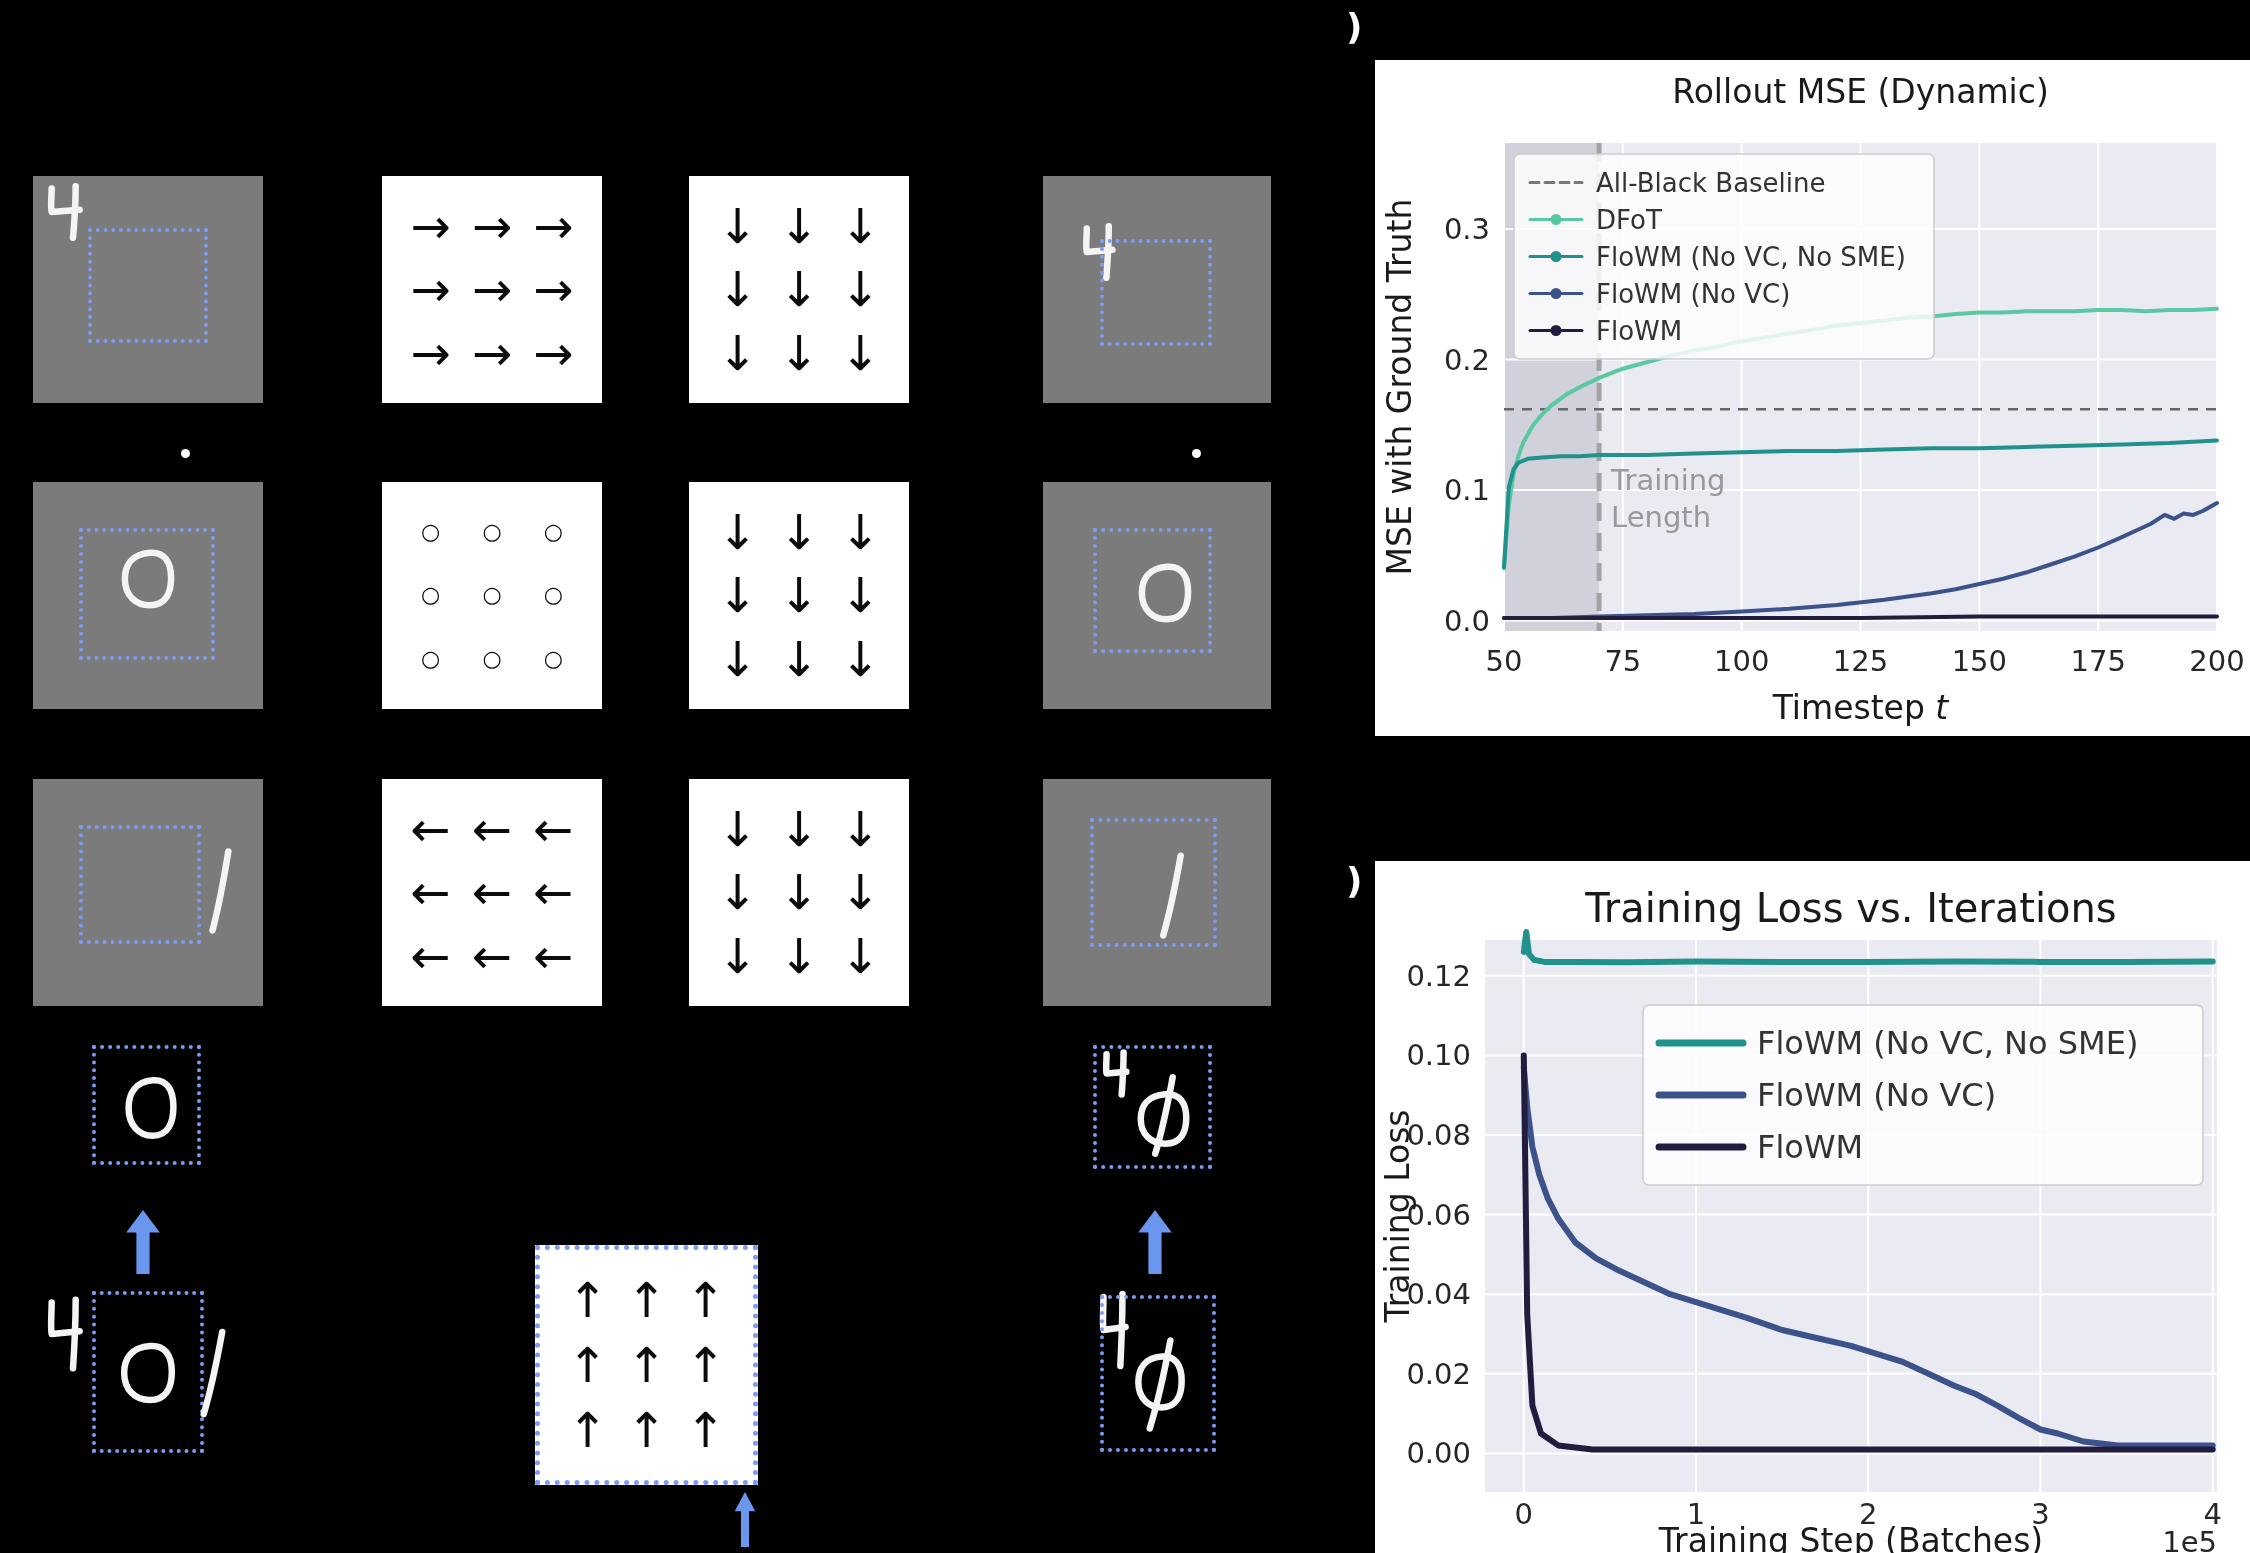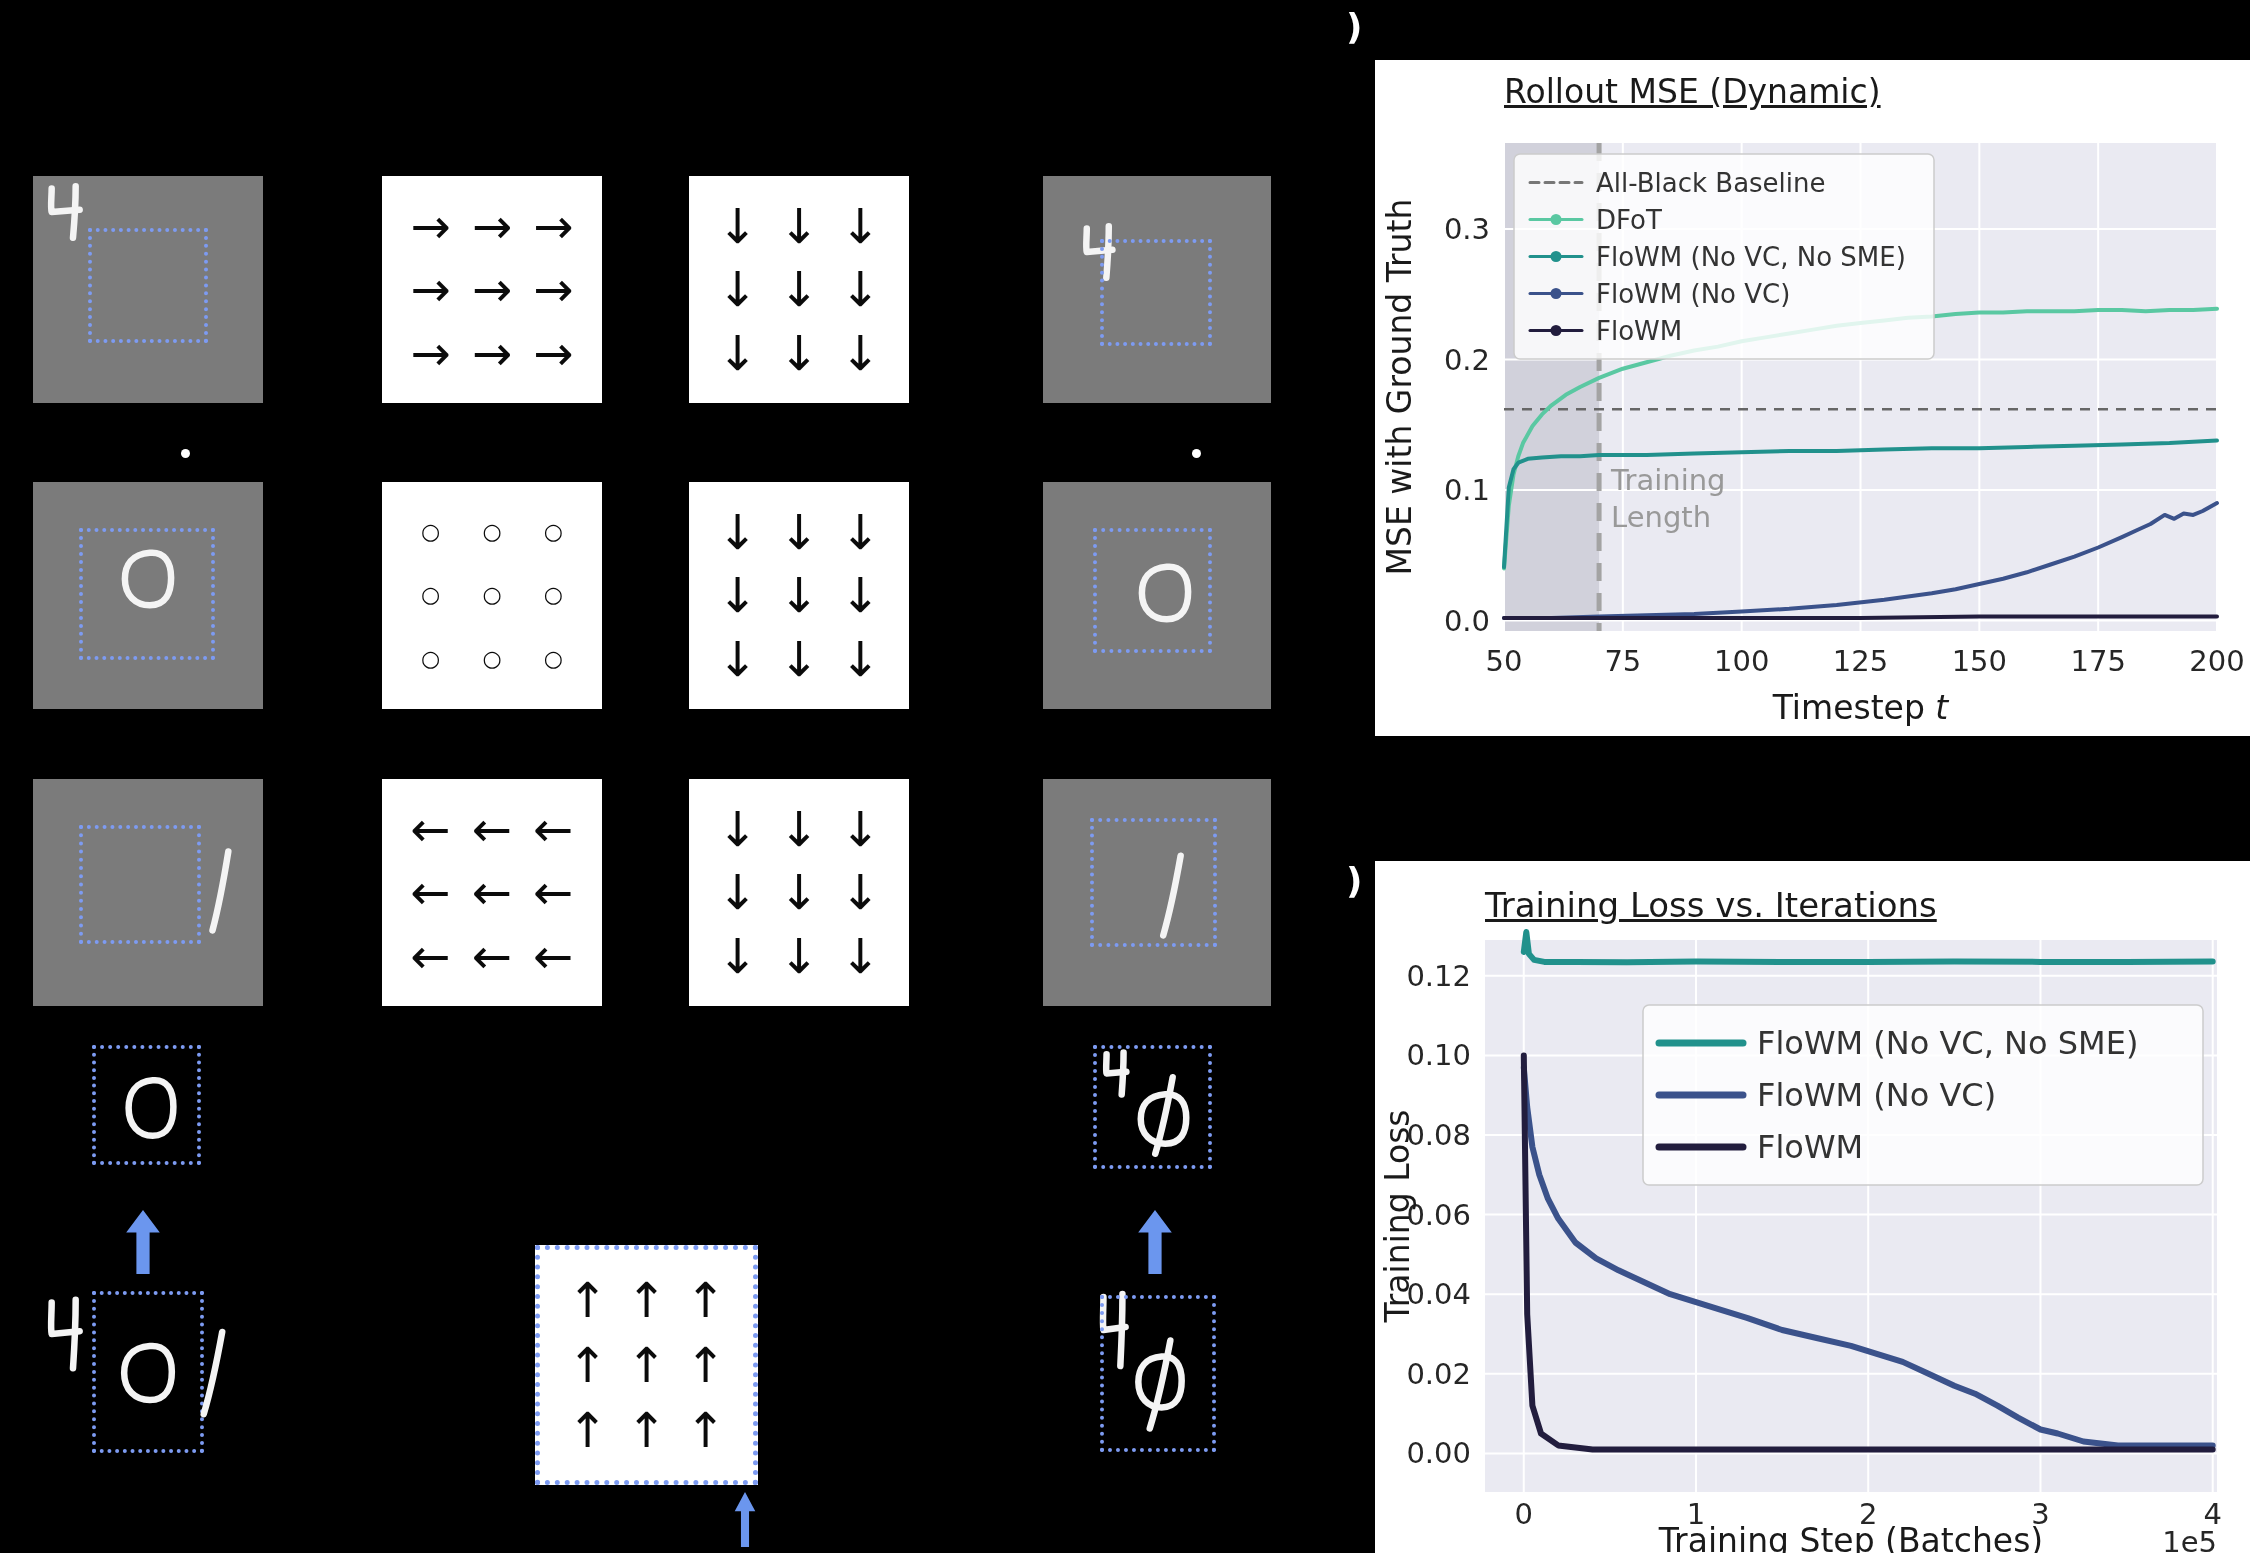--- a/index.html
+++ b/index.html
@@ -13,21 +13,21 @@
   .digit{position:absolute;overflow:visible;}
   .digit path{fill:none;stroke:#f4f4f4;stroke-width:6.5;stroke-linecap:round;
               stroke-linejoin:round;vector-effect:non-scaling-stroke;}
   .flow-grid{display:grid;grid-template-columns:repeat(3,1fr);grid-template-rows:repeat(3,1fr);
              place-items:center;padding:18px;box-sizing:border-box;color:#0b0b0b;font-size:48px;line-height:1;}
   .flow-grid span.small{font-size:22px;}
   .flow-border{border:5px dotted #7d9bf2;}
   .uparrow path{fill:#6b96ee;}
   .dot{position:absolute;width:9px;height:9px;border-radius:50%;background:#ffffff;}
   .card{position:absolute;background:#ffffff;}
-  .chart-title{position:absolute;text-align:left;color:#1a1a1a;font-size:33px;text-decoration:underline;}
+  .chart-title{position:absolute;text-align:center;color:#1a1a1a;font-size:33px;}
   .plabel{position:absolute;color:#ffffff;font-size:36px;font-weight:bold;}
   svg.chart{position:absolute;left:0;top:0;}
   svg text{font-family:"DejaVu Sans",sans-serif;}
 </style>
 </head>
 <body>
 
 <div id="stage">
 
   <div class="panel gray" style="left:33px;top:176px;width:230px;height:227px">
@@ -301,16 +301,16 @@
         <g>
           <rect x="268" y="144" width="560" height="180" fill="rgba(255,255,255,0.82)" stroke="#cccccc" stroke-width="1.5" rx="6"></rect>
           <line x1="284" y1="182" x2="368" y2="182" stroke="#21918c" stroke-width="7" stroke-linecap="round"></line>
           <text x="382" y="193.2" fill="#333333" font-size="32">FloWM (No VC, No SME)</text>
           <line x1="284" y1="234" x2="368" y2="234" stroke="#3b528b" stroke-width="7" stroke-linecap="round"></line>
           <text x="382" y="245.2" fill="#333333" font-size="32">FloWM (No VC)</text>
           <line x1="284" y1="286" x2="368" y2="286" stroke="#221d3e" stroke-width="7" stroke-linecap="round"></line>
           <text x="382" y="297.2" fill="#333333" font-size="32">FloWM</text>
         </g>
       </svg>
-    <div class="chart-title" style="left:110px;top:24px;width:732px;font-size:34px">Training Loss vs. Iterations</div>
+    <div class="chart-title" style="left:110px;top:24px;width:732px;font-size:40px">Training Loss vs. Iterations</div>
   </div>
 
 </div>
 
 </body></html>

